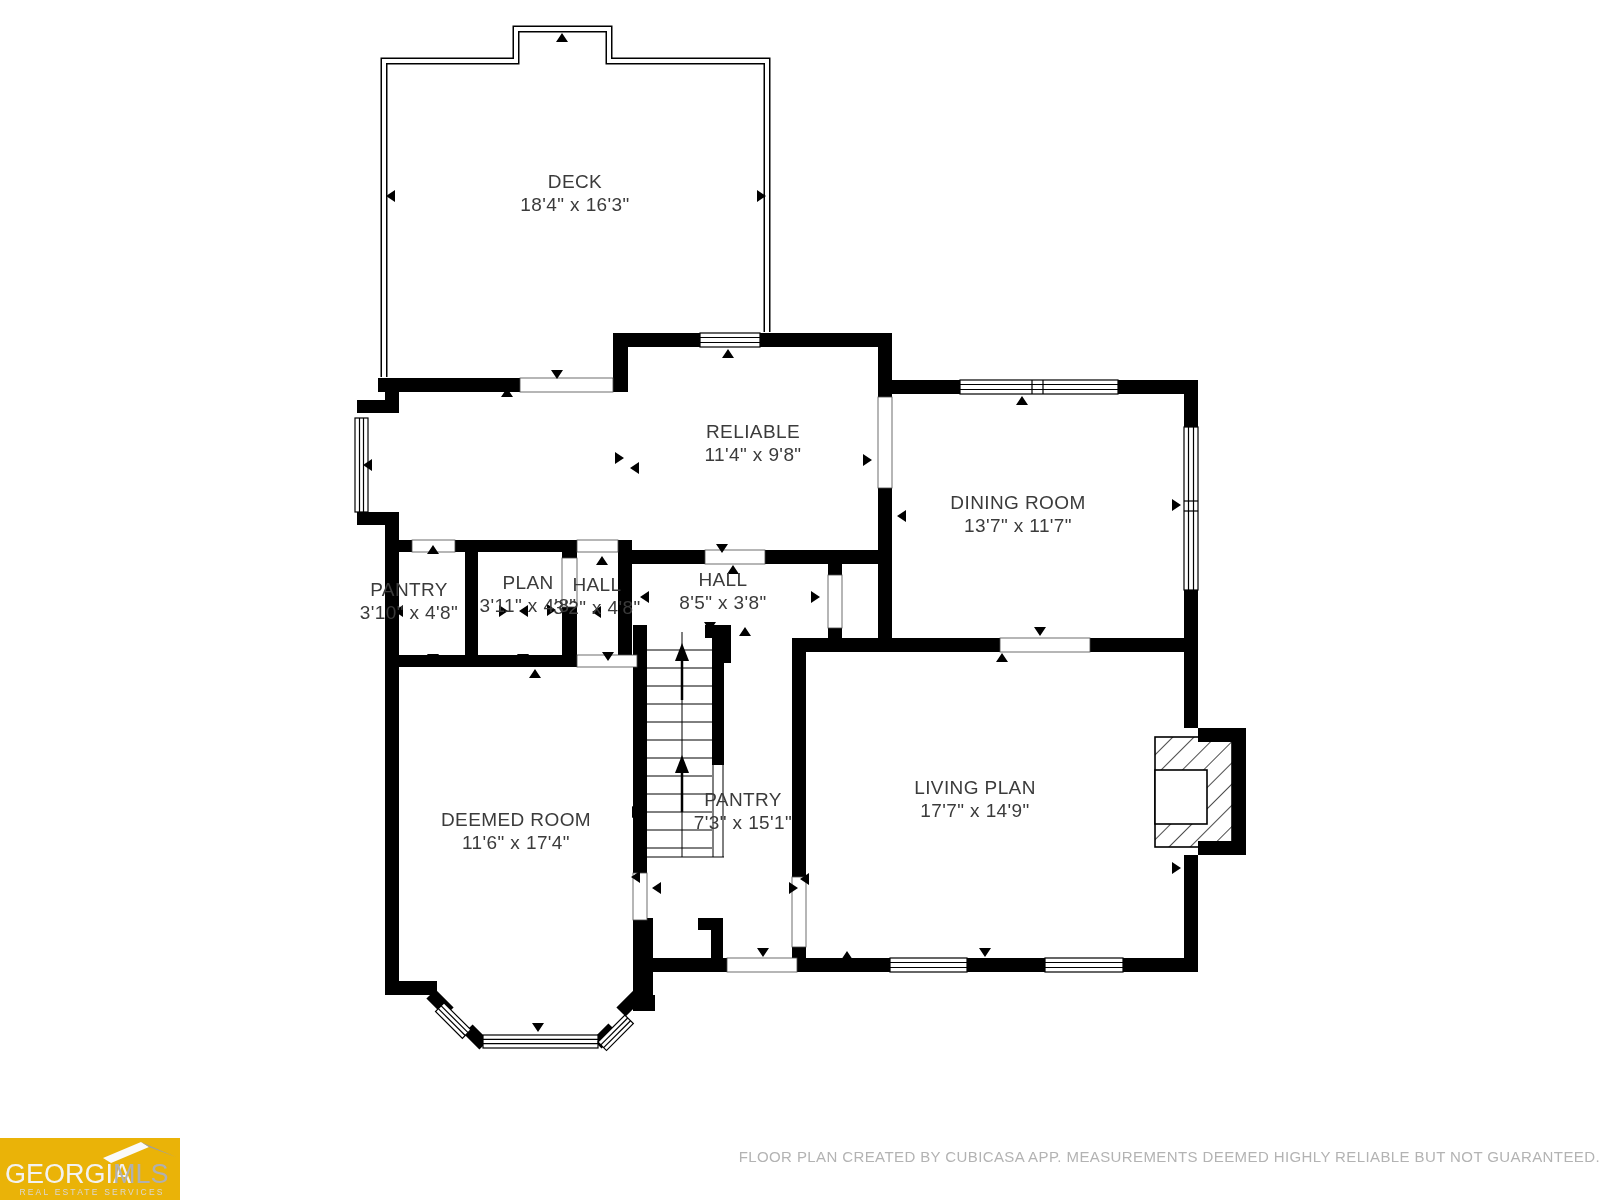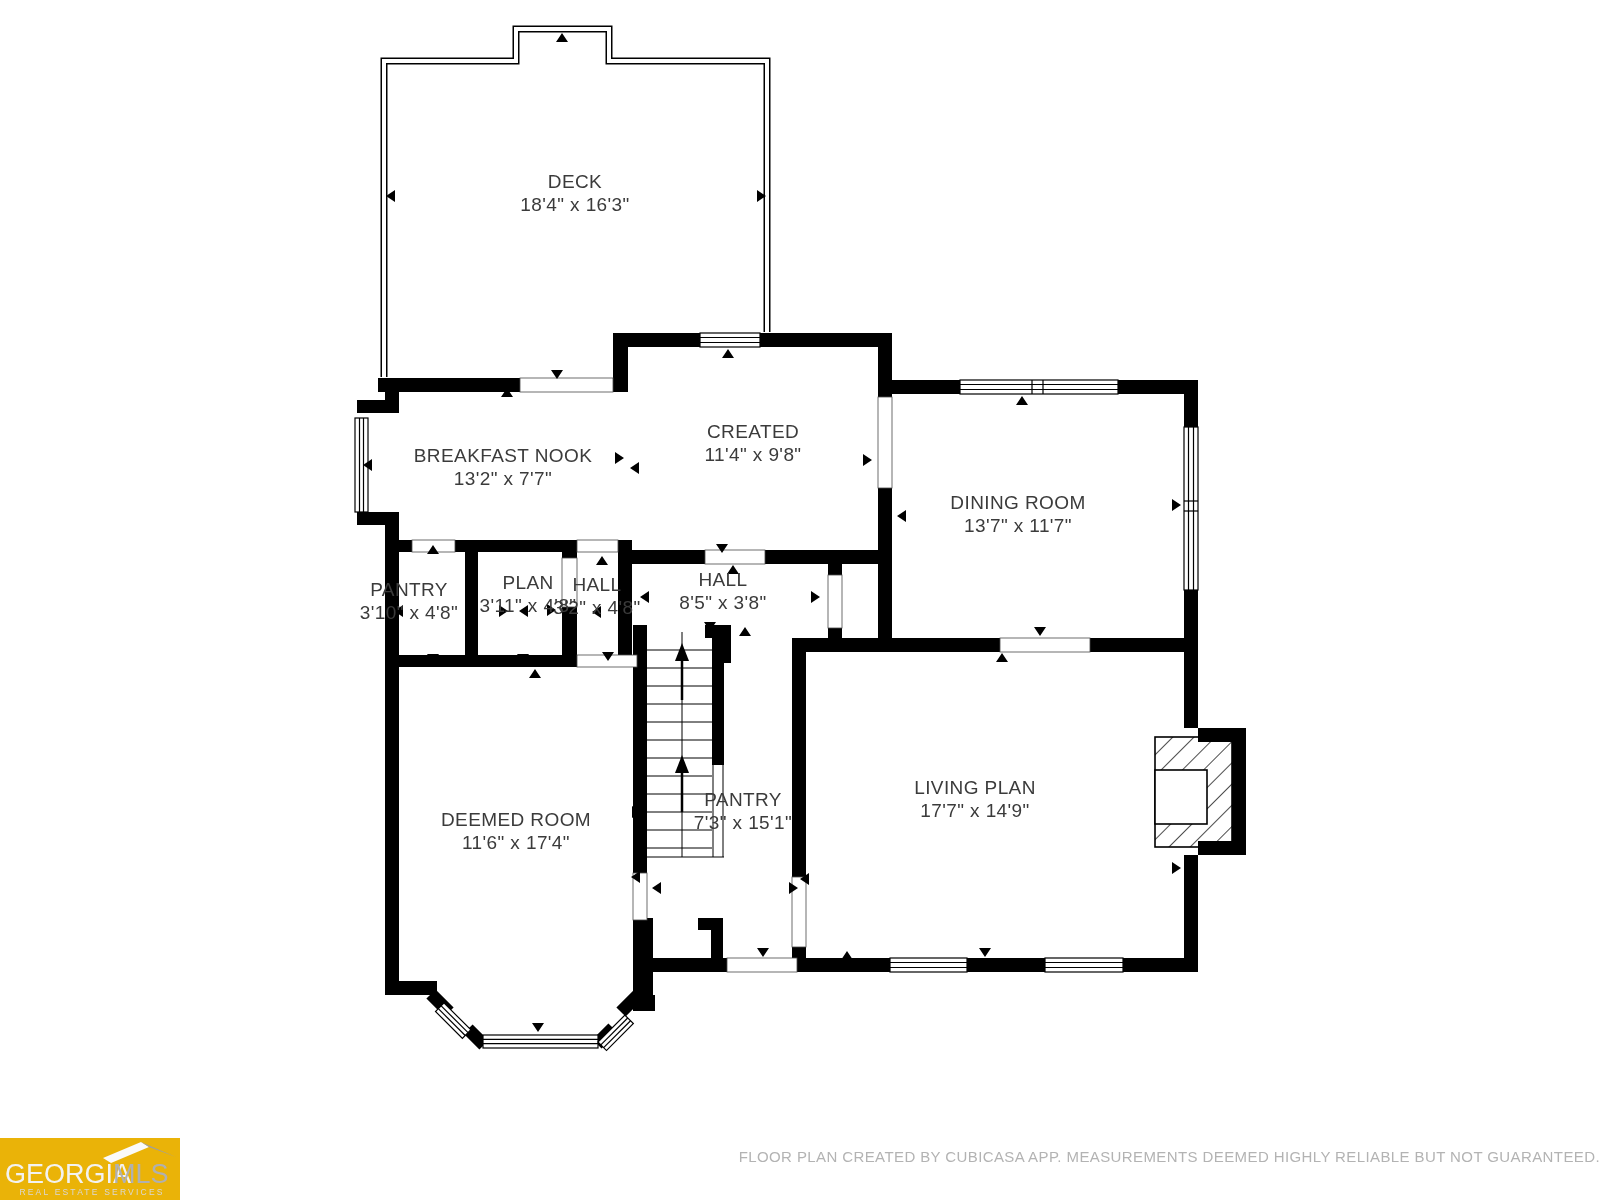--- a/index.html
+++ b/index.html
@@ -197,26 +197,22 @@
       <path d="M766 196l-9 -6v12z M624 458l-9 -6v12z M872 460l-9 -6v12z M1181 505l-9 -6v12z
                M508 611l-9 -6v12z M556 610l-9 -6v12z M820 597l-9 -6v12z M641 812l-9 -6v12z
                M798 888l-9 -6v12z M1181 868l-9 -6v12z"></path>
     </g>
   </svg>
 
   <div class="label" style="left:575px;top:193px">
     <div>DECK</div>
     <div>18'4" x 16'3"</div>
   </div>
-  <div class="label" style="left:503px;top:467px">
-    <div>BREAKFAST NOOK</div>
-    <div>13'2" x 7'7"</div>
-  </div>
   <div class="label" style="left:753px;top:443px">
-    <div>CREATED</div>
+    <div>RELIABLE</div>
     <div>11'4" x 9'8"</div>
   </div>
   <div class="label" style="left:1018px;top:514px">
     <div>DINING ROOM</div>
     <div>13'7" x 11'7"</div>
   </div>
   <div class="label" style="left:409px;top:601px">
     <div>PANTRY</div>
     <div>3'10" x 4'8"</div>
   </div>

